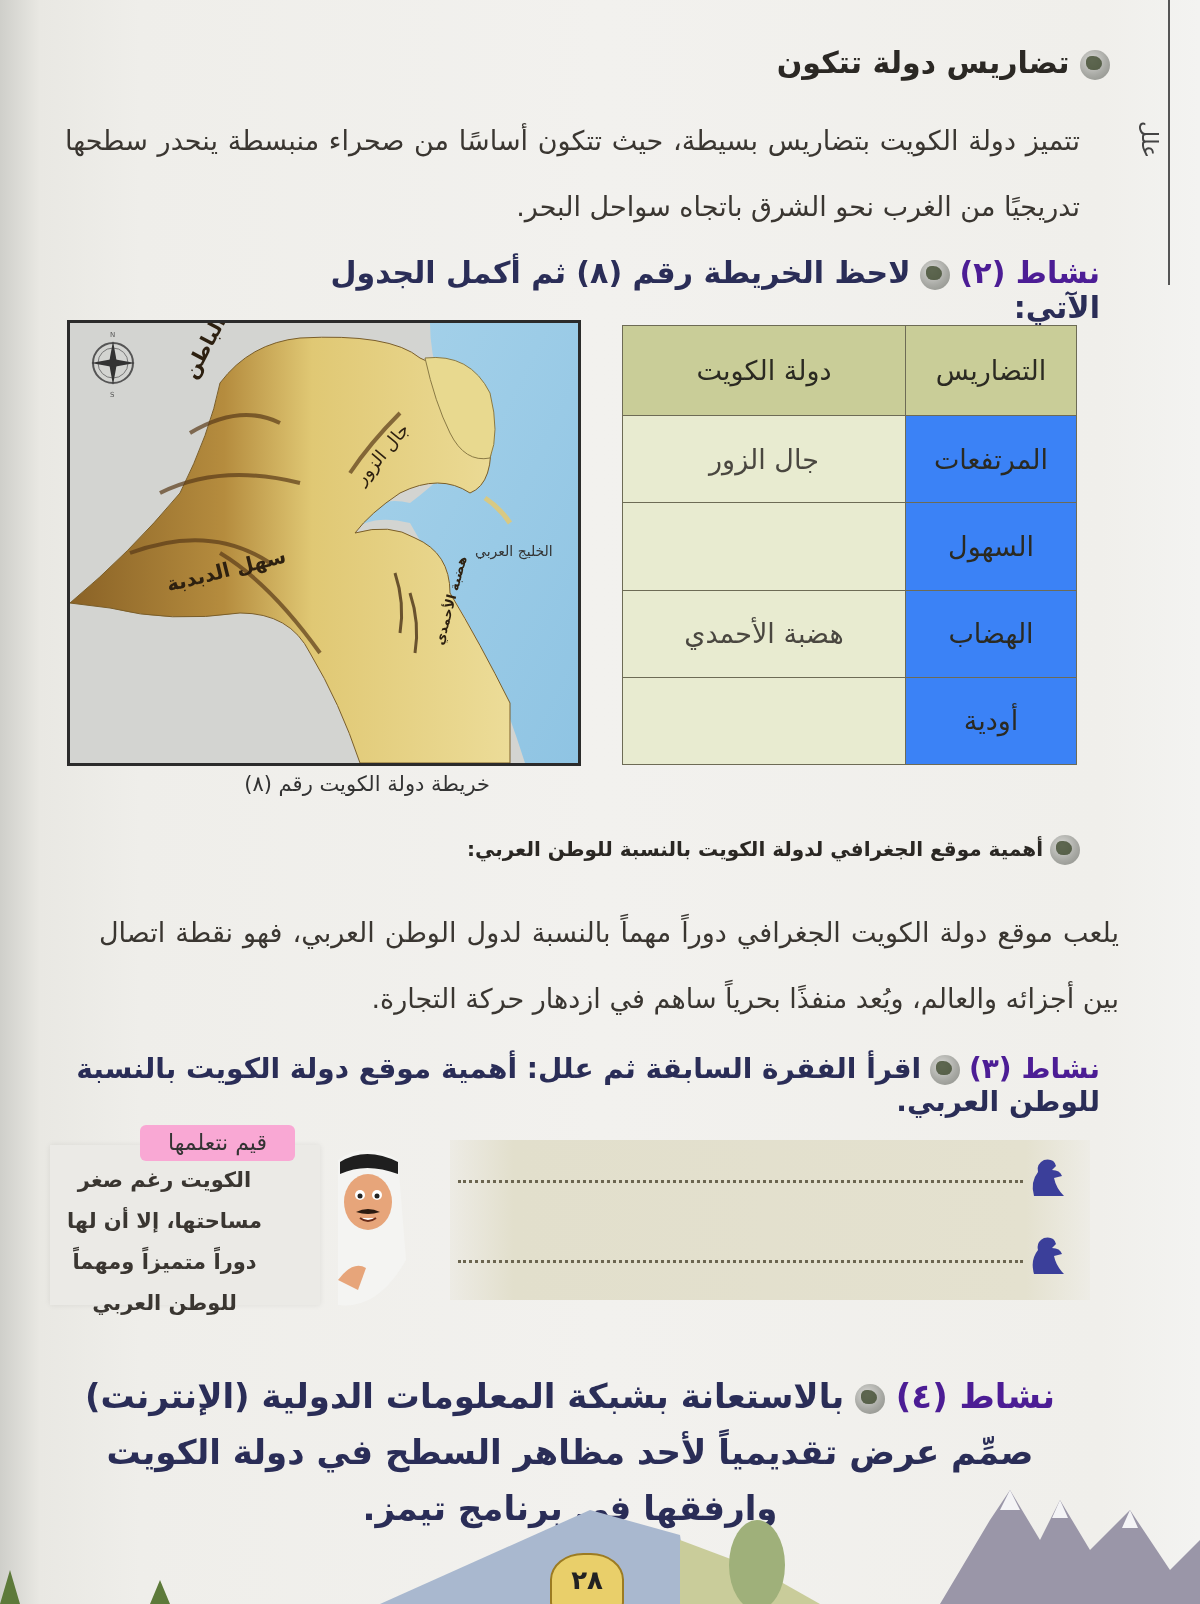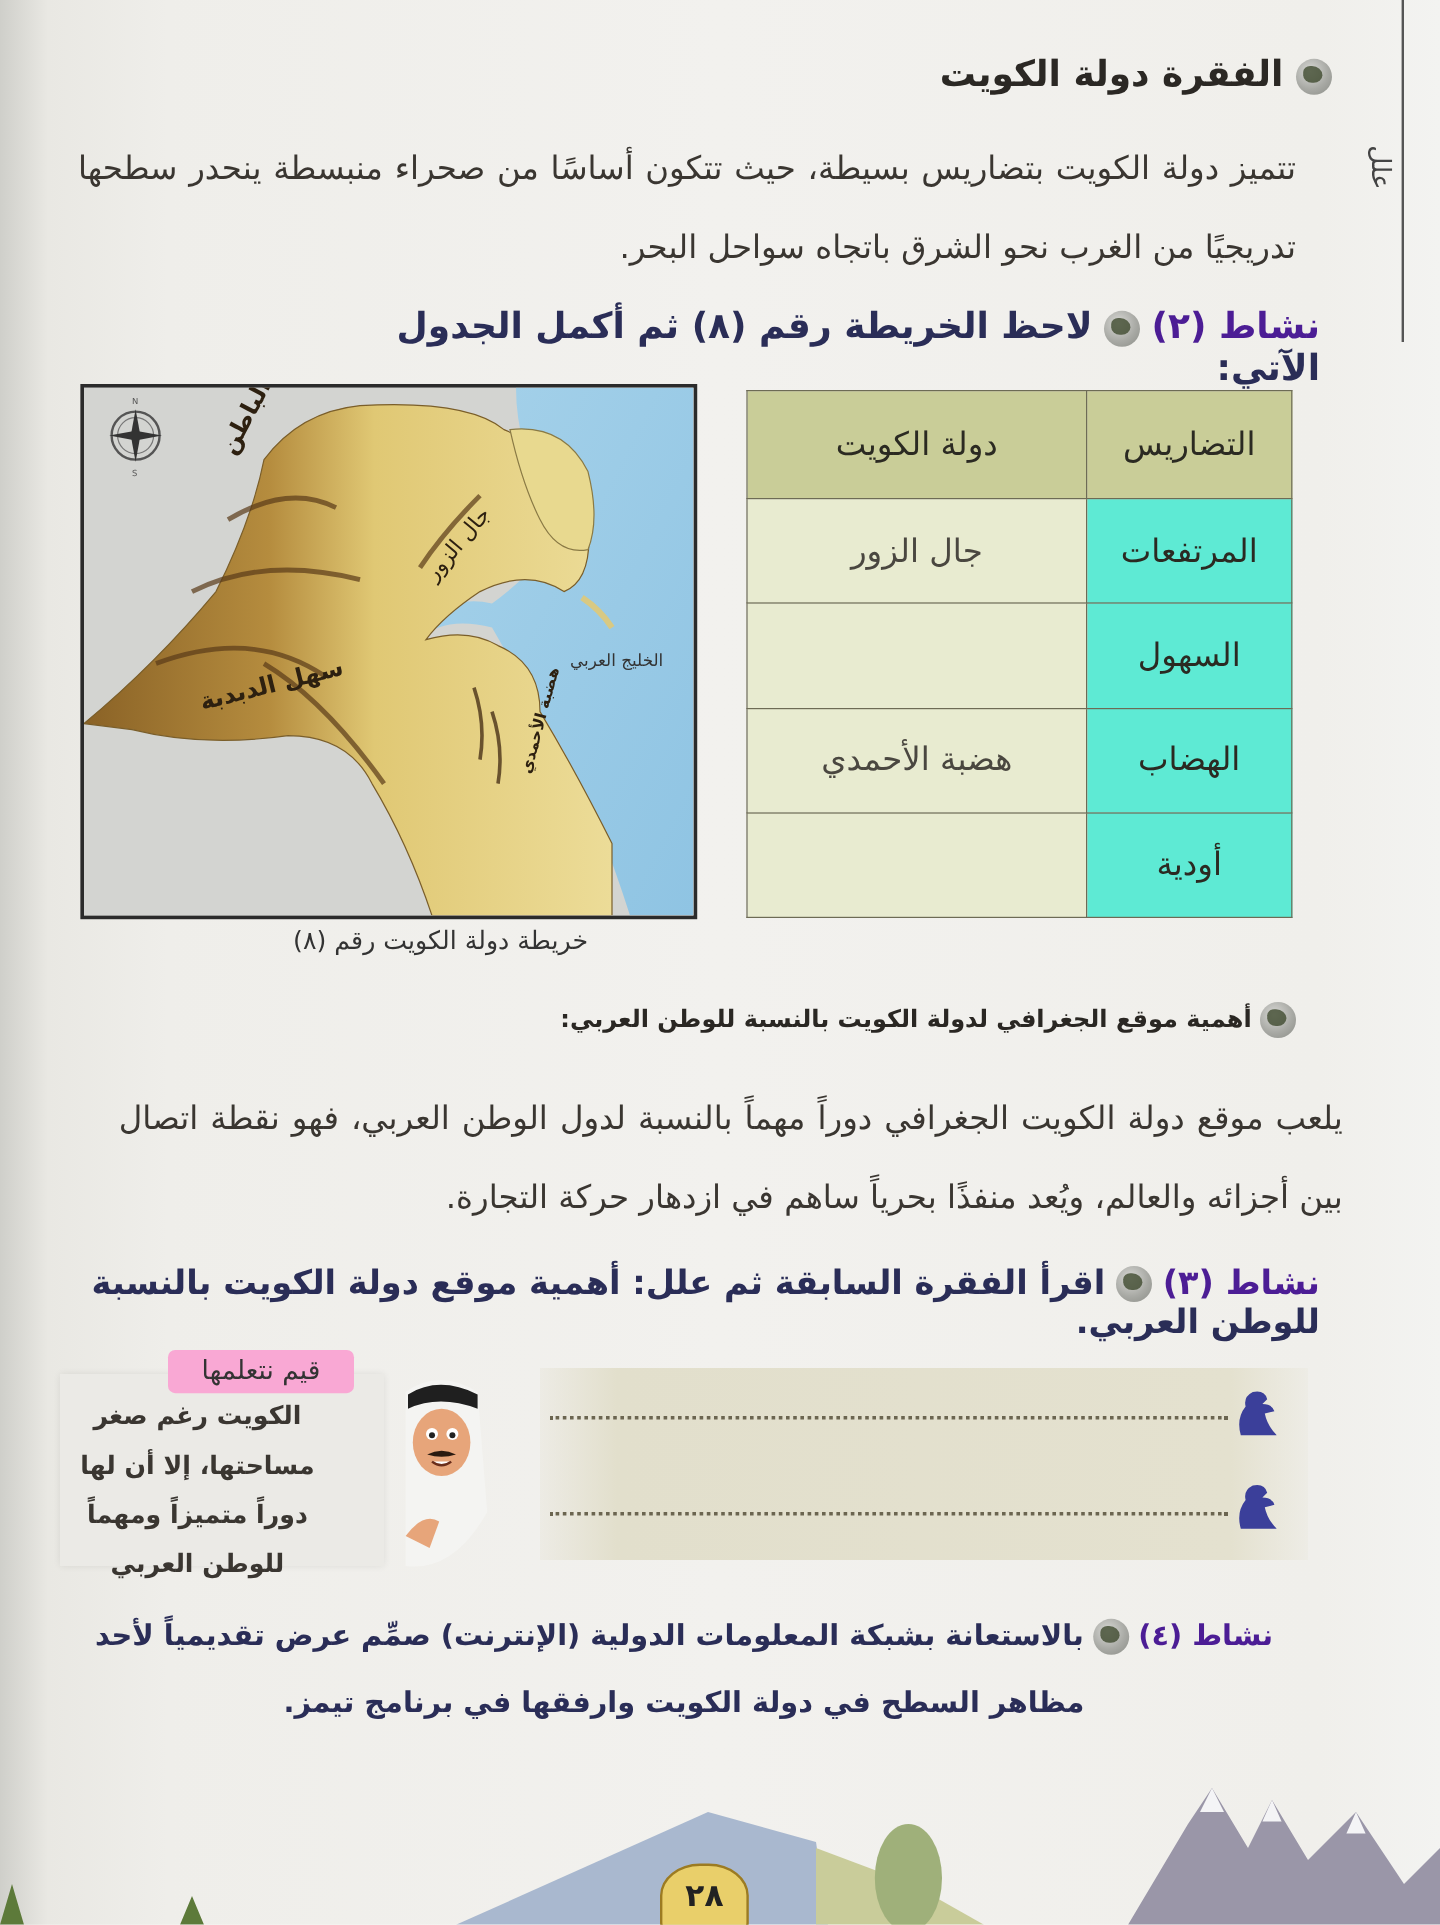--- a/index.html
+++ b/index.html
@@ -37,21 +37,21 @@
 
     
     #map { left: 67px; top: 320px; width: 508px; height: 440px; border: 3px solid #2b2b2b; overflow: hidden;
       background: #d5d5d2; }
     #map-caption { left: 150px; top: 772px; width: 340px; text-align: right; font-size: 21px; color: #333; }
 
     
     #terrain-table { left: 622px; top: 325px; width: 455px; height: 440px; border-collapse: collapse; direction: rtl; }
     #terrain-table td, #terrain-table th { border: 1.5px solid #6d6b55; font-size: 27px; font-weight: normal; color: #2b2a22; }
     #terrain-table th { height: 86px; background: #c9cd98; }
-    #terrain-table td.key { background: #5eead4; width: 168px; text-align: center; }
+    #terrain-table td.key { background: #3b82f6; width: 168px; text-align: center; }
     #terrain-table td.val { background: #e8ebd0; text-align: center; color: #4a4740; }
     #terrain-table tr { height: 86px; }
 
     
     #sec2-title { left: 380px; top: 835px; width: 700px; font-size: 20px; font-weight: bold; }
     #sec2-para { left: 60px; top: 900px; width: 1020px; }
 
     
     #act3 { left: 60px; top: 1052px; width: 1040px; font-size: 28px; }
 
@@ -66,36 +66,36 @@
       box-shadow: 0 0 6px rgba(0,0,0,.08); }
     #values-tag { left: 140px; top: 1125px; width: 155px; height: 36px; background: #f9a8d4;
       border-radius: 6px; text-align: center; font-size: 22px; line-height: 36px; color: #333; }
     #values-text { left: 52px; top: 1160px; width: 225px; font-size: 21px; font-weight: bold; line-height: 41px;
       text-align: center; color: #3a3631; }
 
     
     #character { left: 318px; top: 1140px; width: 95px; height: 170px; }
 
     
-    #act4 { left: 45px; top: 1335px; width: 1050px; font-size: 24px; line-height: 56px; text-align: center; }
+    #act4 { left: 45px; top: 1368px; width: 1050px; font-size: 34px; line-height: 56px; text-align: center; }
 
     
     #footer { left: 0; top: 1480px; width: 1200px; height: 124px; }
     #page-num { left: 550px; top: 1553px; width: 70px; height: 55px; background: #e9cf6a; border: 2px solid #9c7b22;
       border-radius: 45% 45% 10px 10px; text-align: center; font-size: 26px; font-weight: bold; color: #222; line-height: 50px; }
   </style>
 </head>
 <body>
 
 <div class="side-rule"></div>
 <div class="side-label">علل</div>
 
 <div id="sec1-title" class="abs rtl h-title">
   <span class="globe"></span>
-  <span>الفقرة دولة الكويت</span>
+  <span>تضاريس دولة تتكون</span>
 </div>
 <div id="sec1-para" class="abs rtl para" style="text-align:justify;text-align-last:right;">تتميز دولة الكويت بتضاريس بسيطة، حيث تتكون أساسًا من صحراء منبسطة ينحدر سطحها تدريجيًا من الغرب نحو الشرق باتجاه سواحل البحر.</div>
 
 <div id="act2" class="abs rtl">
   <span class="act-label">نشاط (٢)</span>
   <span class="globe"></span>
   <span class="act-text">لاحظ الخريطة رقم (٨) ثم أكمل الجدول الآتي:</span>
 </div>
 
 <div id="map" class="abs">

